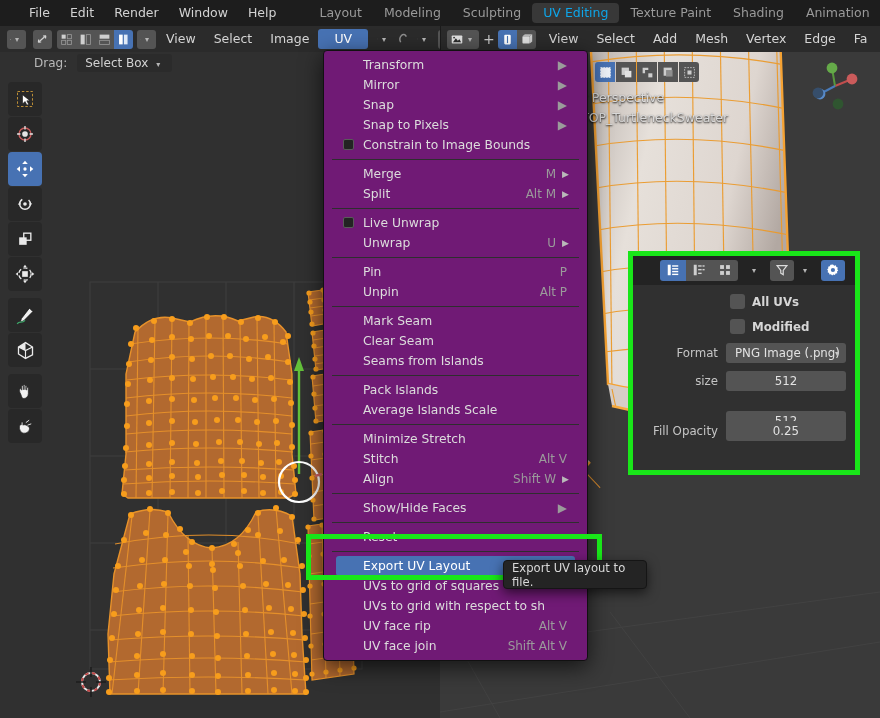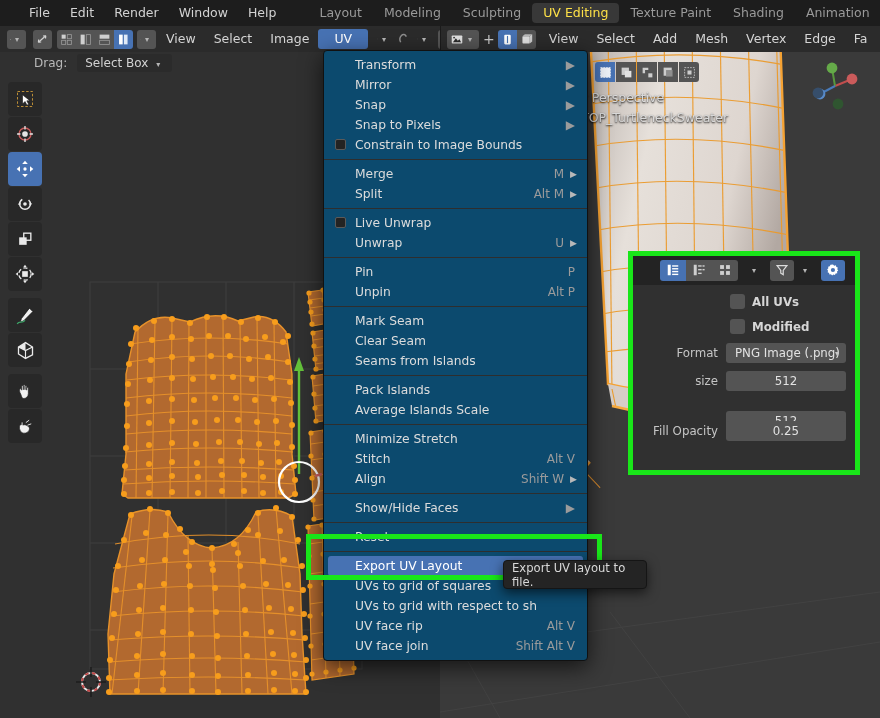--- a/index.html
+++ b/index.html
@@ -17,21 +17,21 @@
     background: #1d1d1d; display: flex; align-items: center;
     color: #c3c3c3; font-size: 12.5px;
   }
   .blender-logo { margin: 0 9px 0 10px; width: 17px; height: 17px; position: relative; display:block; }
   .menu-item { padding: 0 10px; line-height: 26px; color: #d2d2d2; white-space: nowrap; }
   .wsp-tabs { display: flex; align-items: center; margin-left: 22px; }
   .wsp-tab {
     padding: 0 11px; line-height: 20px; height: 20px; color: #9a9a9a;
     border-radius: 4px; white-space: nowrap; font-size: 12.5px;
   }
-  .wsp-tab.active { background: #383838; color: #fde047; }
+  .wsp-tab.active { background: #383838; color: #0ea5e9; }
 
   
   .hdr {
     position: absolute; height: 26px; top: 26px; background: #2b2b2b;
     display: flex; align-items: center; color: #cfcfcf; font-size: 12.5px;
   }
   .hdr-left  { left: 0;   width: 440px; }
   .hdr-right { left: 440px; width: 440px; border-left: 1px solid #1b1b1b; }
   .hmenu { padding: 0 9px; line-height: 26px; color: #d4d4d4; white-space: nowrap; }
   .hmenu.blue { background: #4772b3; color:#fff; border-radius: 3px; height:20px; line-height:20px; padding:0 16px; }
@@ -63,22 +63,22 @@
   .tool.gap { margin-top: 7px; }
 
   
   .vp { position: absolute; left: 440px; top: 52px; width: 440px; height: 666px;
         background: #393939; overflow: hidden; }
   .vp-text { position: absolute; color: #d9d9d9; font-size: 12.5px; text-shadow: 0 1px 2px #000; }
 
   
   .uvmenu {
     position: absolute; left: 323px; top: 50px; width: 265px;
-    background: #0c4a6e; border: 1px solid #111; border-radius: 4px;
-    box-shadow: 0 6px 22px rgba(0,0,0,.65); padding: 4px 0; z-index: 40;
+    background: #701a75; border: 1px solid #111; border-radius: 4px;
+    box-shadow: 0 6px 22px rgba(0,0,0,.65); padding: 4px 8px; z-index: 40;
   }
   .mi {
     height: 20px; display: flex; align-items: center; color: #dcdcdc;
     font-size: 12.3px; padding: 0 10px 0 31px; position: relative; white-space: nowrap;
   }
   .mi .sc { margin-left: auto; color: #9b9b9b; font-size: 12px; padding-right: 2px; }
   .mi .arw { color: #b9b9b9; font-size: 9px; margin-left: 4px; }
   .mi.sel { background: #4772b3; color: #fff; margin: 0 4px; border-radius: 3px; padding-left: 27px; }
   .mi .cbx {
     position: absolute; left: 11px; top: 4px; width: 11px; height: 11px;

